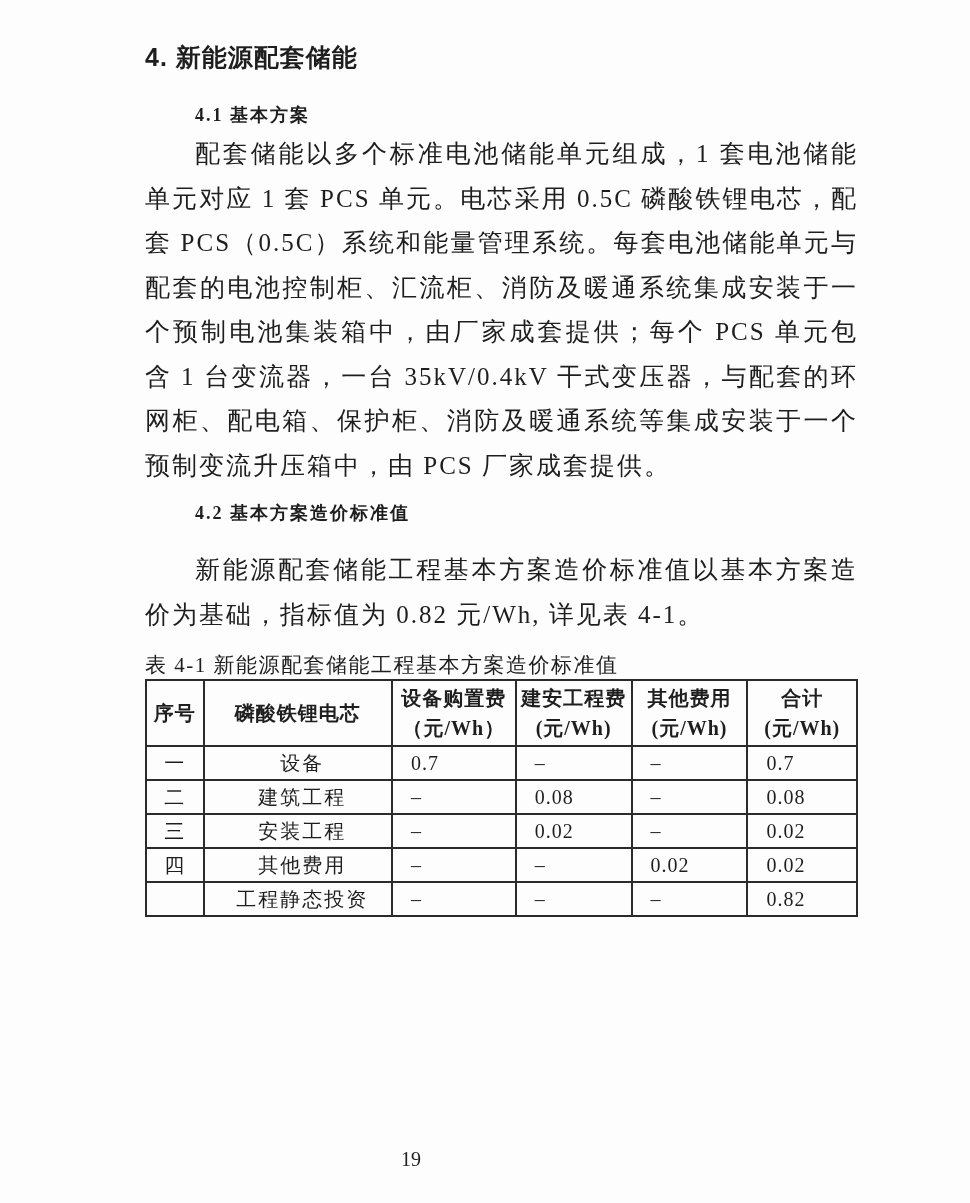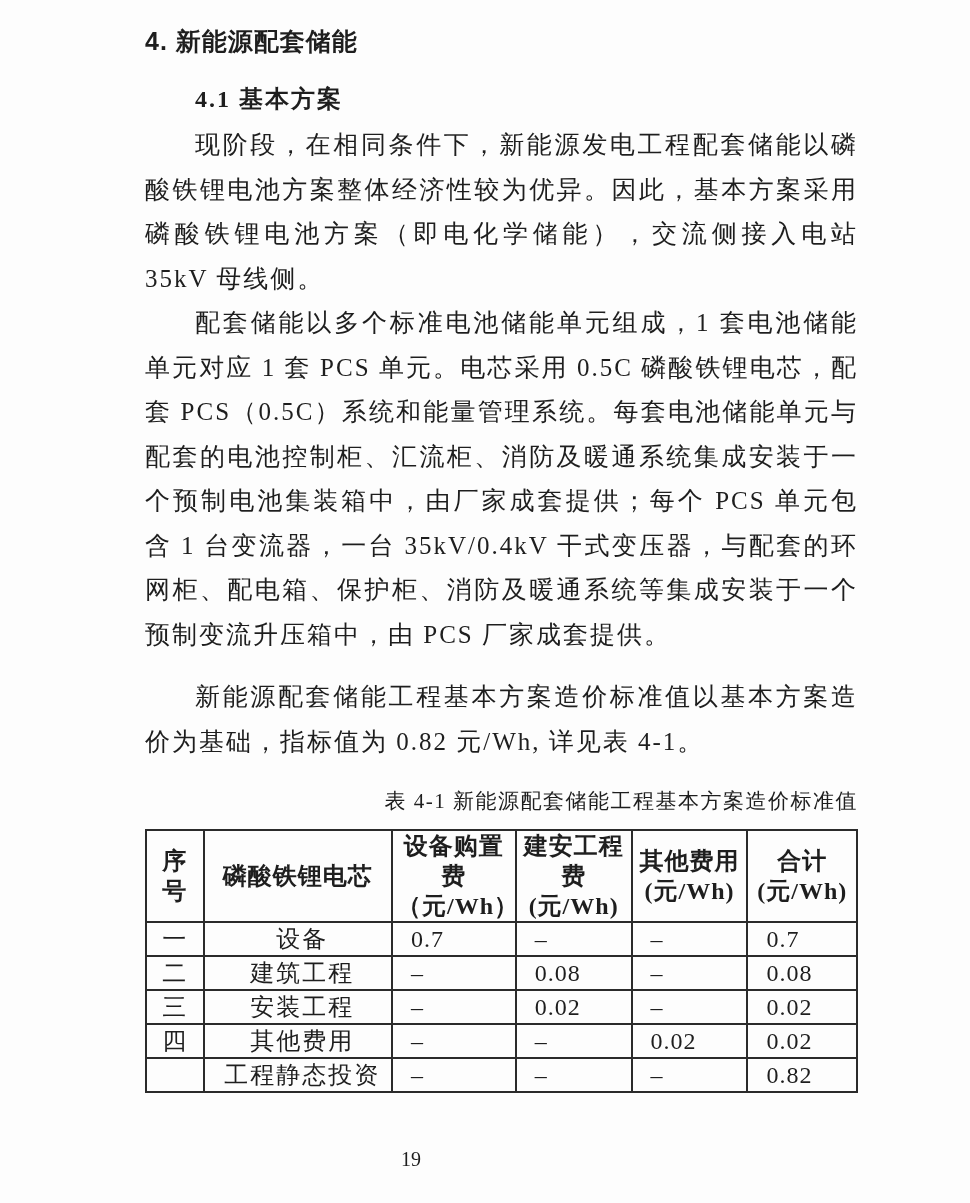--- a/index.html
+++ b/index.html
@@ -11,62 +11,61 @@
     color: #1e1e1e;
     font-family: "Liberation Serif", "DejaVu Serif", serif;
     overflow: hidden;
   }
   .page {
     position: absolute;
     top: 0; left: 0;
     width: 970px; height: 1203px;
     background: #fdfdfd;
     box-sizing: border-box;
-    padding: 24px 112px 0 145px;
+    padding: 40px 112px 0 145px;
   }
   .h1 {
     font-family: "Liberation Sans", "DejaVu Sans", sans-serif;
     font-weight: bold;
     font-size: 25px;
     line-height: 34px;
     margin: 0;
     letter-spacing: 1px;
   }
   .h2 {
     font-weight: bold;
-    font-size: 24px;
+    font-size: 18px;
     line-height: 34px;
     margin: 0 0 0 50px;
     letter-spacing: 2px;
   }
   .h2-first { margin-top: 24px; }
   .h2-second { margin-top: 8px; }
   .para {
     font-size: 25px;
     line-height: 44.5px;
     letter-spacing: 2px;
     text-align: justify;
     text-justify: inter-ideograph;
     text-indent: 2em;
     margin: 0;
   }
   .para-1 { margin-top: 7px; }
   .para-3 { margin-top: 18px; }
   .table-caption {
-    margin-top: 23px;
-    text-align: right;
+    margin-top: 14px;
+    text-align: left;
     font-size: 21px;
     letter-spacing: 1.5px;
   }
   table.cost-table {
-    margin-top: 14px;
     width: 100%;
     border-collapse: collapse;
     table-layout: fixed;
-    font-size: 24px;
+    font-size: 20px;
   }
   .cost-table th, .cost-table td {
     border: 2px solid #2b2b2b;
     text-align: center;
     vertical-align: middle;
     padding: 0 4px;
     box-sizing: border-box;
     font-weight: normal;
   }
   .cost-table th {
@@ -95,23 +94,23 @@
 </style>
 </head>
 <body>
 
 <div class="page">
 
   <div class="h1">4. 新能源配套储能</div>
 
   <div class="h2 h2-first">4.1 基本方案</div>
 
-  <p class="para para-1">现阶段，在相同条件下，新能源发电工程配套储能以磷酸铁锂电池方案整体经济性较为优异。因此，基本方案采用磷酸铁锂电池方案（即电化学储能），交流侧接入电站 35kV 母线侧。</p>
   <p class="para">配套储能以多个标准电池储能单元组成，1 套电池储能单元对应 1 套 PCS 单元。电芯采用 0.5C 磷酸铁锂电芯，配套 PCS（0.5C）系统和能量管理系统。每套电池储能单元与配套的电池控制柜、汇流柜、消防及暖通系统集成安装于一个预制电池集装箱中，由厂家成套提供；每个 PCS 单元包含 1 台变流器，一台 35kV/0.4kV 干式变压器，与配套的环网柜、配电箱、保护柜、消防及暖通系统等集成安装于一个预制变流升压箱中，由 PCS 厂家成套提供。</p>
 
+  <div class="h2 h2-second">4.2 基本方案造价标准值</div>
 
   <p class="para para-3">新能源配套储能工程基本方案造价标准值以基本方案造价为基础，指标值为 0.82 元/Wh, 详见表 4-1。</p>
 
   <div class="table-caption">表 4-1 新能源配套储能工程基本方案造价标准值</div>
 
   <table class="cost-table">
     <colgroup>
       <col class="col-seq">
         <col class="col-name">
         <col class="col-equip">

